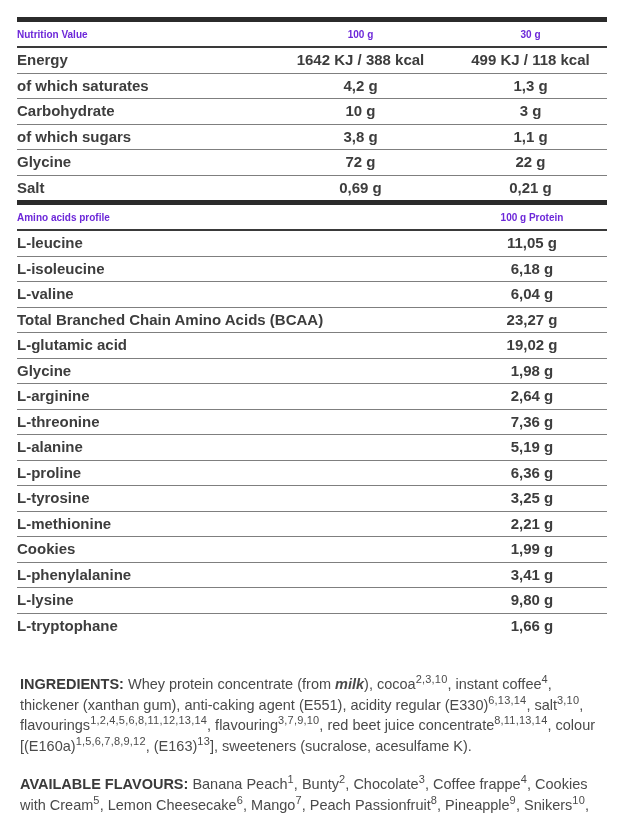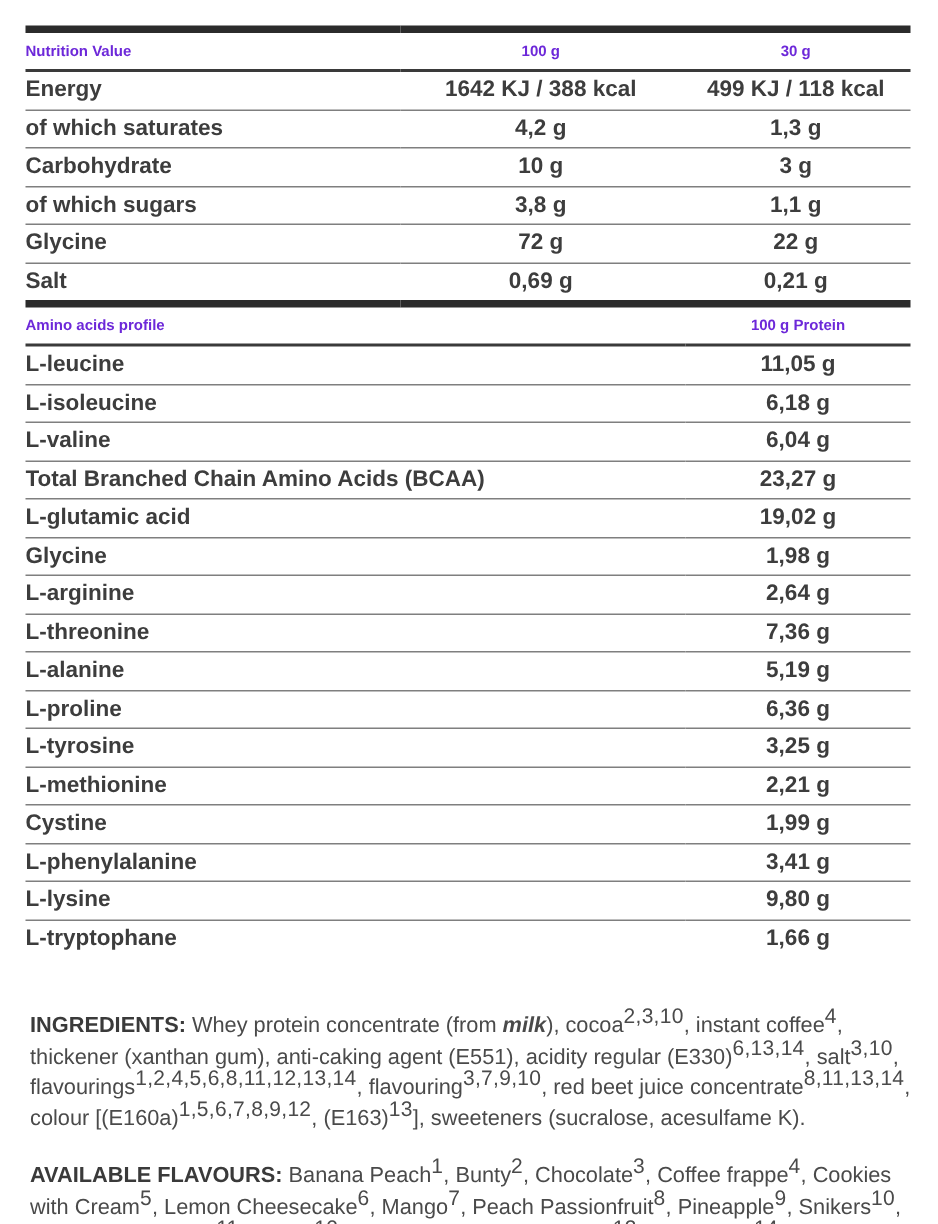--- a/index.html
+++ b/index.html
@@ -59,21 +59,21 @@
     text-align: left;
   }
   .para-label {
     font-weight: 700;
     color: #3a3a3a;
     margin-top: 34px;
   }
   .ingredients-para { margin-top: 36px; }
   .flavours-para   { margin-top: 18px; }
   sup {
-    font-size: 14px;
+    font-size: 11px;
     line-height: 0;
     vertical-align: super;
     letter-spacing: 0.2px;
   }
 </style>
 </head>
 <body>
 
 <div class="page">
 
@@ -192,21 +192,21 @@
           <td class="c-left aa-c0">L-tyrosine</td>
           <td class="c-right aa-c1">3,25 g</td>
         </tr>
 
         <tr>
           <td class="c-left aa-c0">L-methionine</td>
           <td class="c-right aa-c1">2,21 g</td>
         </tr>
 
         <tr>
-          <td class="c-left aa-c0">Cystine</td>
+          <td class="c-left aa-c0">Cookies</td>
           <td class="c-right aa-c1">1,99 g</td>
         </tr>
 
         <tr>
           <td class="c-left aa-c0">L-phenylalanine</td>
           <td class="c-right aa-c1">3,41 g</td>
         </tr>
 
         <tr>
           <td class="c-left aa-c0">L-lysine</td>

